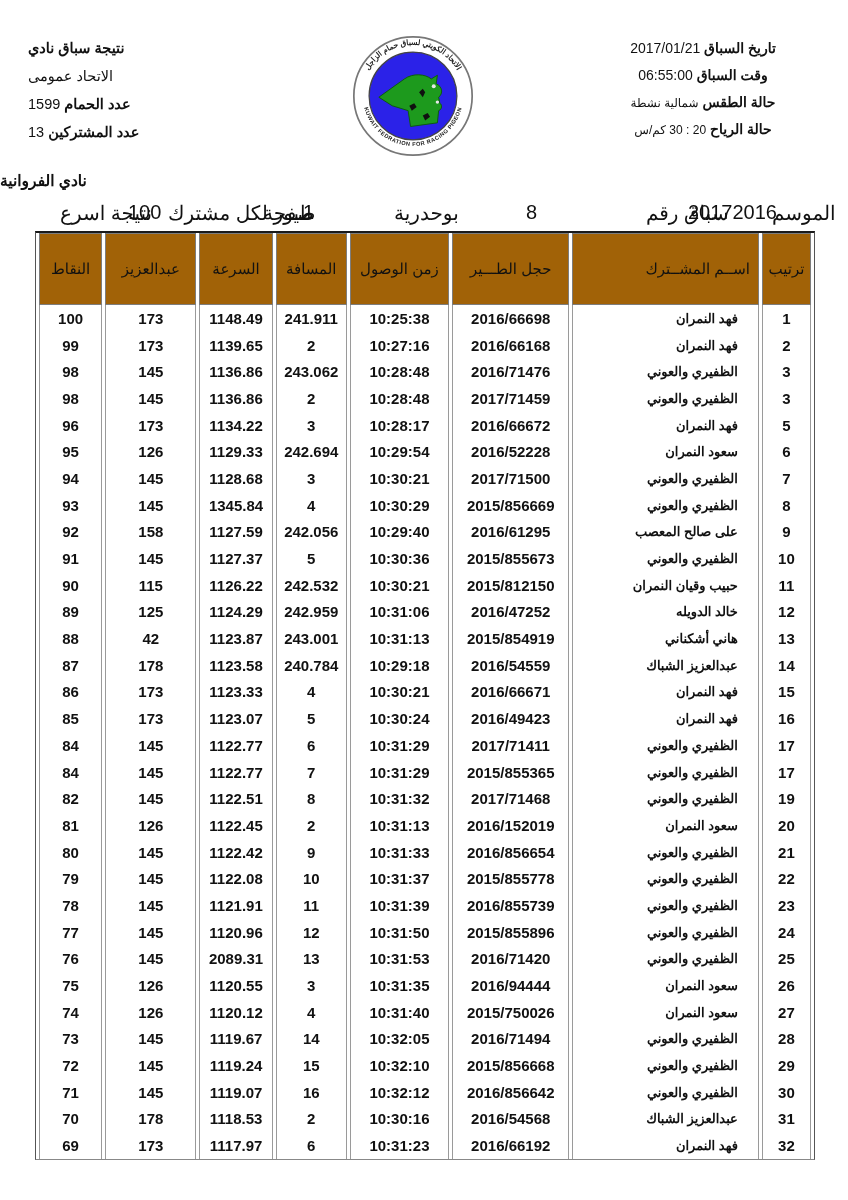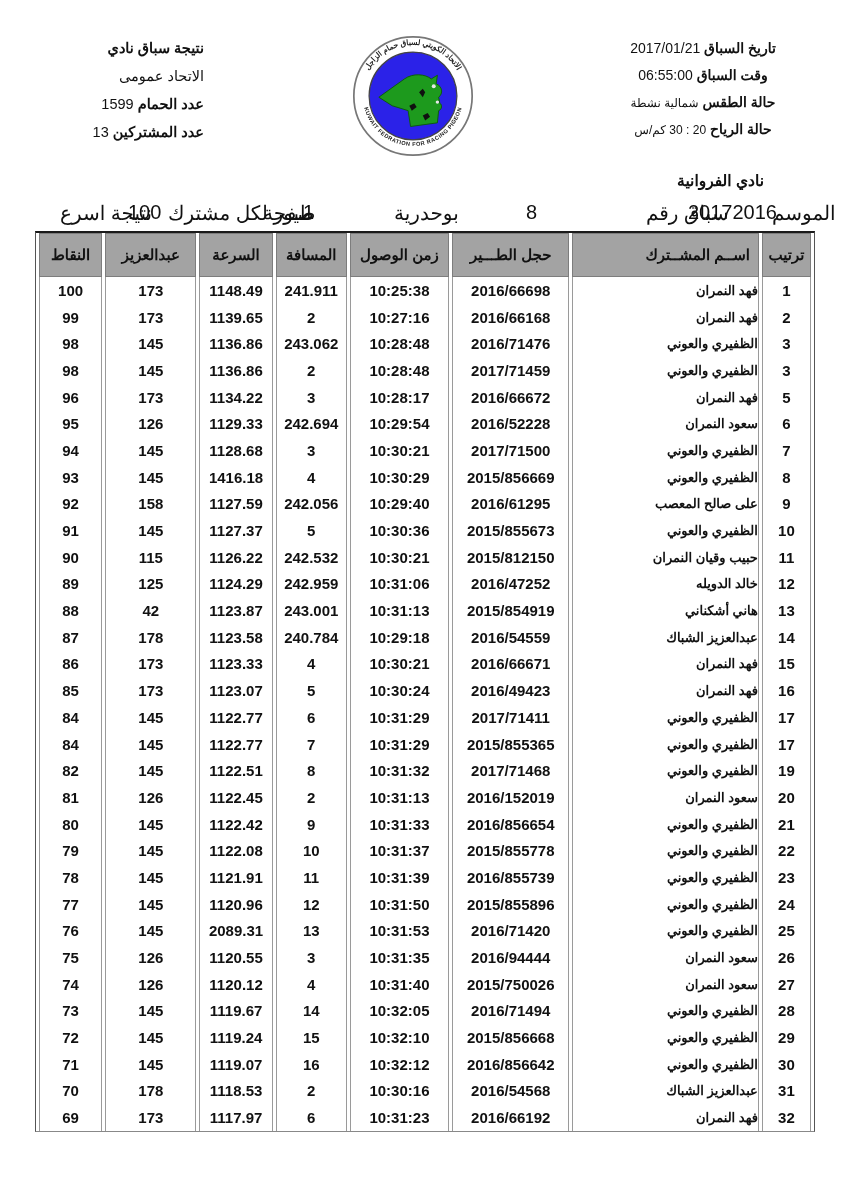--- a/index.html
+++ b/index.html
@@ -1,47 +1,47 @@
 <!DOCTYPE html>
 <html lang="ar"><head>
 <meta charset="utf-8">
 <style>
   html,body{margin:0;padding:0;background:#ffffff;}
   body{width:848px;height:1200px;font-family:"Liberation Sans",sans-serif;color:#111;}
   .page{position:relative;width:848px;height:1200px;background:#fff;overflow:hidden;}
 
   
-  .hdr-left{position:absolute;top:40px;left:28px;width:176px;text-align:right;direction:rtl;}
+  .hdr-left{position:absolute;top:40px;left:28px;width:176px;text-align:left;direction:rtl;}
   .hdr-left .line{margin-bottom:12px;font-size:14.5px;white-space:nowrap;}
   .hdr-right{position:absolute;top:40px;right:30px;width:230px;text-align:center;direction:rtl;}
   .hdr-right .line{margin-bottom:11px;font-size:14px;white-space:nowrap;}
   .b{font-weight:bold;}
   .v{font-weight:normal;}
   .v-small{font-weight:normal;font-size:12px;}
 
   .logo-wrap{position:absolute;top:30px;left:352px;width:122px;height:132px;}
 
   
-  .club-title{position:absolute;top:172px;left:0;width:764px;text-align:right;
+  .club-title{position:absolute;top:172px;left:0;width:764px;text-align:left;
               font-size:15.5px;font-weight:bold;direction:rtl;}
 
   
   .meta-row{position:absolute;top:201px;left:0;width:701px;height:26px;font-size:20px;font-weight:normal;}
   .meta-row span{position:absolute;top:0;white-space:nowrap;direction:rtl;unicode-bidi:isolate;}
 
   
   .tbl-wrap{position:absolute;top:231px;left:35px;width:778px;
             border:1px solid #555;border-top:2px solid #1a1a1a;border-bottom:1px solid #888;}
   table{width:100%;border-collapse:separate;border-spacing:3px 0;table-layout:fixed;direction:rtl;}
-  th{background:#a3a3a3;border:1px solid #7d7d7d;font-weight:bold;font-size:15px;
-     height:40px;padding:1px 4px;text-align:center;white-space:nowrap;overflow:hidden;}
+  th{background:#a16207;border:1px solid #7d7d7d;font-weight:normal;font-size:15px;
+     height:40px;padding:15px 4px;text-align:center;white-space:nowrap;overflow:hidden;}
   th.h-name{text-align:right;padding-left:2px;padding-right:8px;}
   td{border-left:1px solid #9a9a9a;border-right:1px solid #9a9a9a;height:26.7px;
      font-weight:bold;font-size:15px;text-align:center;padding:0 3px;white-space:nowrap;overflow:hidden;}
-  td.c-name{text-align:right;font-size:13px;padding-left:2px;padding-right:0;}
+  td.c-name{text-align:right;font-size:13px;padding-left:2px;padding-right:20px;}
   col.w-rank{width:49px;}  col.w-name{width:186px;} col.w-ring{width:117px;}
   col.w-time{width:99px;}  col.w-dist{width:71px;}  col.w-speed{width:73px;}
   col.w-count{width:91px;} col.w-points{width:63px;}
 </style>
 </head>
 <body>
 
 <div class="page">
 
   <div class="hdr-left">
@@ -190,21 +190,21 @@
       <td class="c-speed">1128.68</td>
       <td class="c-count">145</td>
       <td class="c-points">94</td>
     </tr>
           <tr>
       <td class="c-rank">8</td>
       <td class="c-name">الظفيري والعوني</td>
       <td class="c-ring">2015/856669</td>
       <td class="c-time">10:30:29</td>
       <td class="c-dist">4</td>
-      <td class="c-speed">1416.18</td>
+      <td class="c-speed">1345.84</td>
       <td class="c-count">145</td>
       <td class="c-points">93</td>
     </tr>
           <tr>
       <td class="c-rank">9</td>
       <td class="c-name">على صالح المعصب</td>
       <td class="c-ring">2016/61295</td>
       <td class="c-time">10:29:40</td>
       <td class="c-dist">242.056</td>
       <td class="c-speed">1127.59</td>

